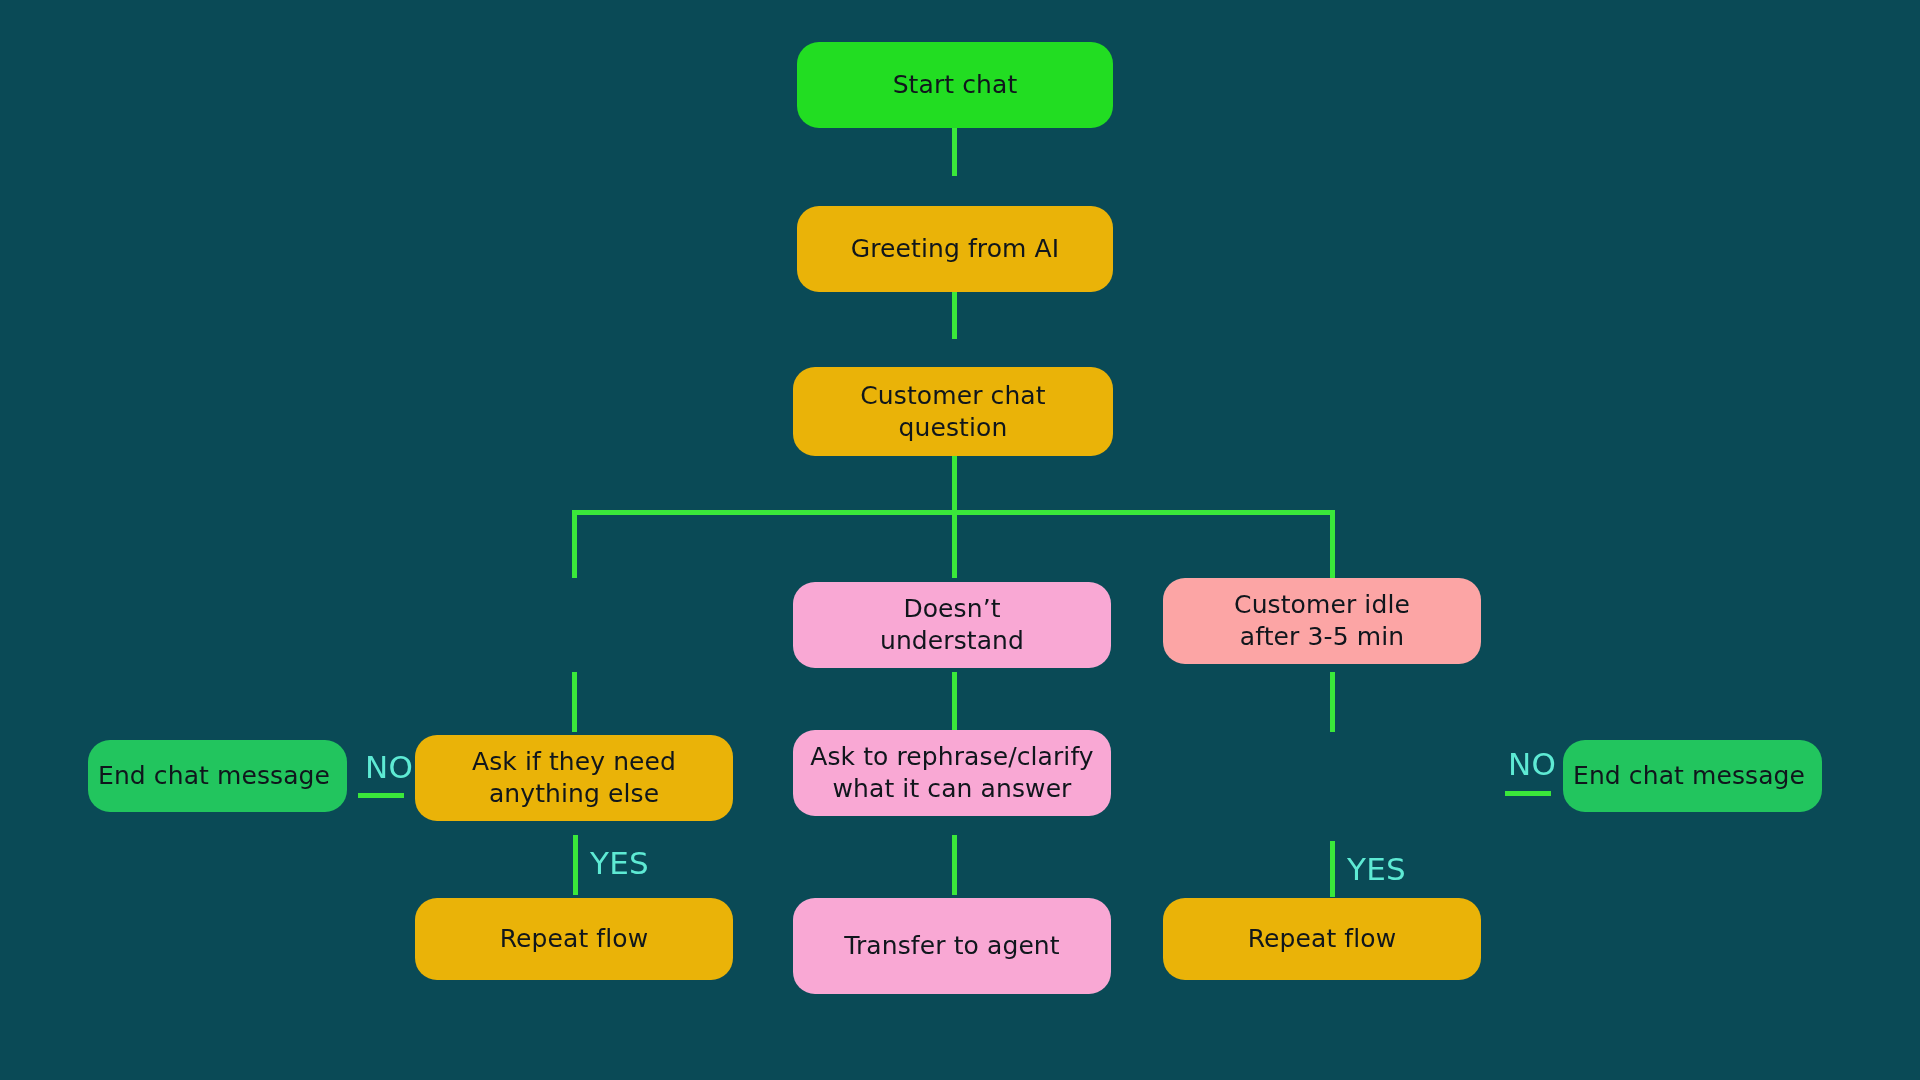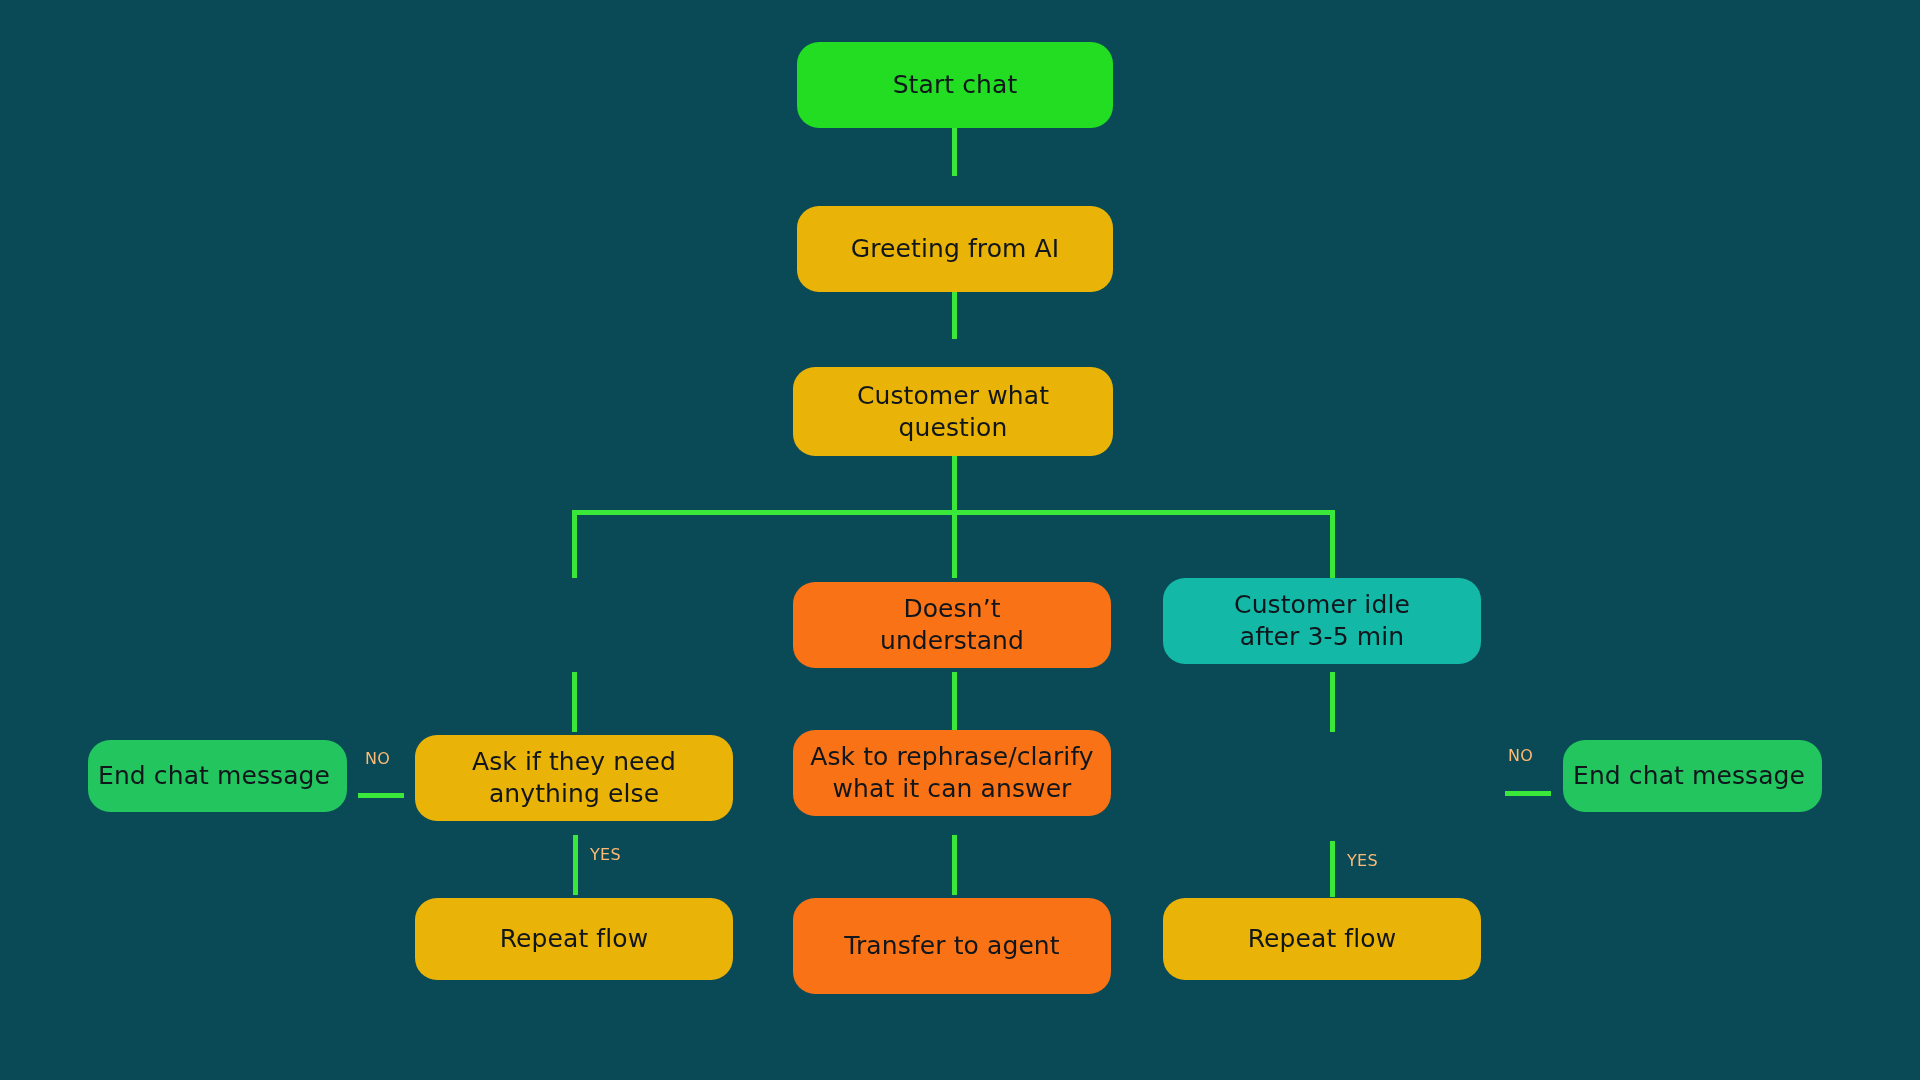--- a/index.html
+++ b/index.html
@@ -39,31 +39,31 @@
     text-align: center;
     color: #10161c;
     font-size: 25px;
     line-height: 1.28;
     letter-spacing: 0.1px;
     padding: 4px 10px;
     white-space: pre-line;
   }
   .n-start   { background: #22dd22; }
   .n-green   { background: #eab308; }
-  .n-amber   { background: #f97316; }
-  .n-white   { background: #14b8a6; }
+  .n-amber   { background: #f9a8d4; }
+  .n-white   { background: #fca5a5; }
   .n-pink    { background: #22c55e; }
 
   .node.left-align { justify-content: flex-start; padding-left: 10px; }
 
   
   .elabel {
     position: absolute;
-    color: #fdba74;
-    font-size: 16px;
+    color: #5eead4;
+    font-size: 31px;
     letter-spacing: 0.3px;
     white-space: nowrap;
   }
 </style>
 </head>
 <body>
 
 <div id="canvas">
 
   <div class="conn conn-v" style="left:952px; top:128px; height:48px;"></div>
@@ -93,21 +93,21 @@
   <div class="conn conn-v" style="left:573px; top:835px; height:60px;"></div>
 
   <div class="conn conn-v" style="left:952px; top:835px; height:60px;"></div>
 
   <div class="conn conn-v" style="left:1330px; top:841px; height:56px;"></div>
 
   <div class="node n-start" style="left:797px; top:42px; width:316px; height:86px;">Start chat</div>
 
   <div class="node n-green" style="left:797px; top:206px; width:316px; height:86px;">Greeting from AI</div>
 
-  <div class="node n-green" style="left:793px; top:367px; width:320px; height:89px;">Customer what
+  <div class="node n-green" style="left:793px; top:367px; width:320px; height:89px;">Customer chat
 question</div>
 
 
   <div class="node n-amber" style="left:793px; top:582px; width:318px; height:86px;">Doesn’t
 understand</div>
 
   <div class="node n-white" style="left:1163px; top:578px; width:318px; height:86px;">Customer idle
 after 3-5 min</div>
 
   <div class="node n-pink left-align" style="left:88px; top:740px; width:259px; height:72px;">End chat message</div>

